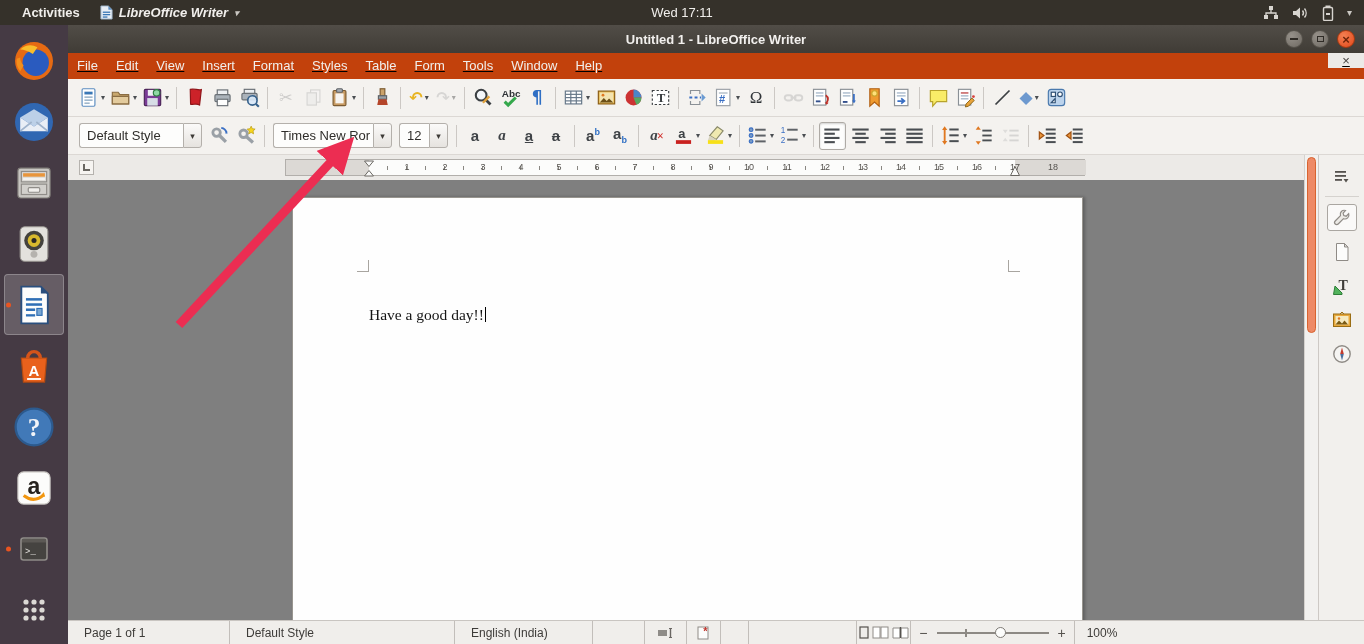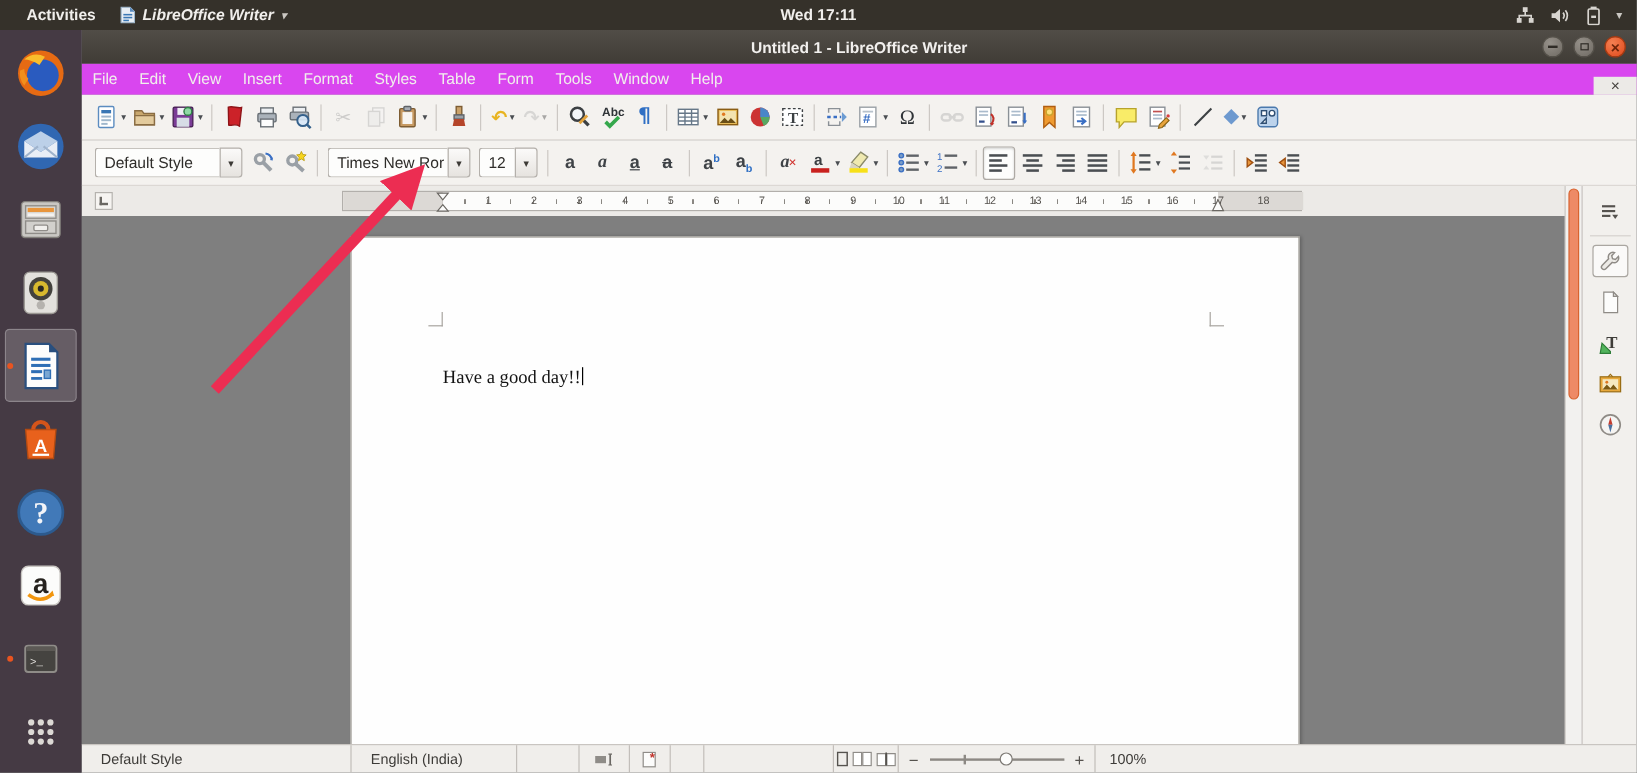--- a/index.html
+++ b/index.html
@@ -6,21 +6,21 @@
   html,body{width:1364px;height:644px;overflow:hidden;}
   body{font-family:"Liberation Sans",sans-serif; background:#7f7f7f; position:relative;}
 
   
   #topbar{position:absolute;left:0;top:0;width:1364px;height:25px;background:#35312a;color:#f1efec;
     display:flex;align-items:center;font-size:13px;z-index:6;}
   .tbl{display:flex;align-items:center;gap:20px;padding-left:22px;}
   #activities{font-weight:bold;}
   #appmenu{display:flex;align-items:center;gap:6px;font-weight:bold;font-style:italic;}
   .tcaret{font-size:9px;color:#cac7c2;}
-  #clock{position:absolute;left:50%;transform:translateX(-50%);font-weight:bold;}
+  #clock{position:absolute;left:50%;transform:translateX(-50%);font-weight:normal;}
   .tbr{margin-left:auto;display:flex;align-items:center;gap:13px;padding-right:12px;}
 
   
   #dock{position:absolute;left:0;top:25px;width:68px;height:619px;background:#453a44;z-index:5;
     display:flex;flex-direction:column;align-items:center;padding-top:5px;}
   .dock-item{width:60px;height:61px;display:flex;align-items:center;justify-content:center;position:relative;border-radius:4px;flex:0 0 auto;}
   .dock-item svg{width:46px;height:46px;}
   .dock-item.small svg{width:40px;height:40px;}
   .dock-item.active{background:rgba(255,255,255,0.18);box-shadow:inset 0 0 0 1px rgba(255,255,255,0.25);}
   .run-dot{position:absolute;left:2px;top:50%;transform:translateY(-50%);width:5px;height:5px;border-radius:50%;background:#e95420;}
@@ -31,21 +31,21 @@
   #titlebar{height:28px;background:linear-gradient(#514d47,#403c36);position:relative;display:flex;align-items:center;flex:0 0 auto;}
   #wtitle{position:absolute;left:50%;transform:translateX(-50%);color:#f2f0ee;font-size:13px;font-weight:bold;}
   #wcontrols{position:absolute;right:9px;display:flex;gap:8px;}
   .wc{width:18px;height:18px;border-radius:50%;background:radial-gradient(circle at 35% 30%,#96918a,#6e6962);
     border:1px solid #55514a;display:flex;align-items:center;justify-content:center;}
   .wc .wmin{width:8px;height:2px;background:#2f2b26;}
   .wc .wmax{width:7px;height:6px;border:1.5px solid #2f2b26;}
   .wc.close{background:radial-gradient(circle at 35% 30%,#f58052,#e0481a);border-color:#a53a12;
     color:#6e2409;font-size:13px;font-weight:bold;line-height:1;}
 
-  #menubar{height:26px;background:#d946ef;display:flex;align-items:flex-end;flex:0 0 auto;}
+  #menubar{height:26px;background:#c2410c;display:flex;align-items:flex-start;flex:0 0 auto;text-decoration:underline;}
   #menus{display:flex;}
   .menu-item{padding:0 9px;line-height:26px;color:#f1efec;font-size:13px;}
   #doc-close{margin-left:auto;width:36px;background:#eceae7;color:#45423e;display:flex;align-items:center;justify-content:center;font-size:13px;}
 
   .toolbar{height:38px;background:#f4f2ef;display:flex;align-items:center;padding-left:8px;border-bottom:1px solid #dcd8d4;flex:0 0 auto;gap:1px;overflow:hidden;white-space:nowrap;}
   .tb{height:28px;min-width:26px;padding:0 2px;display:flex;align-items:center;justify-content:center;border-radius:3px;flex:0 0 auto;}
   .tb svg{width:21px;height:21px;}
   .gwrap{display:flex;align-items:center;justify-content:center;}
   .ch{font-size:16px;line-height:1;font-family:"DejaVu Sans",sans-serif;}
   .fch{font-size:15px;font-weight:bold;color:#3f4347;line-height:1;}
@@ -914,20 +914,21 @@
               <circle cx="10" cy="10" r="8.2" fill="#f5f4f2" stroke="#8f8b86" stroke-width="1.4"></circle>
               <path d="M10 3.5 l1.8 6.5 h-3.6z" fill="#c23b2e"></path>
               <path d="M10 16.5 l-1.8 -6.5 h3.6z" fill="#4a6f9e"></path>
             </svg>
           </span>
         </span>
       </div>
   </div>
 
   <div id="statusbar">
+    <div class="seg" style="width:162px">Page 1 of 1</div>
     <div class="seg" style="width:225px">Default Style</div>
     <div class="seg" style="width:138px">English (India)</div>
     <div class="seg" style="width:52px"></div>
     <div class="seg segc" style="width:42px">
       <svg width="17" height="12" viewBox="0 0 17 12">
           <rect x="1" y="3" width="9" height="6" fill="#8f8c88"></rect>
           <line x1="13.5" y1="1.5" x2="13.5" y2="10.5" stroke="#6a6763" stroke-width="1.4"></line>
           <line x1="12" y1="1.5" x2="15" y2="1.5" stroke="#6a6763"></line>
           <line x1="12" y1="10.5" x2="15" y2="10.5" stroke="#6a6763"></line>
         </svg>

